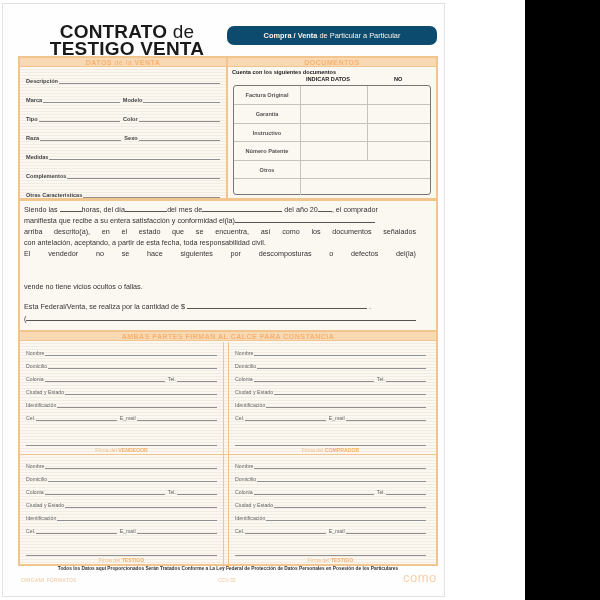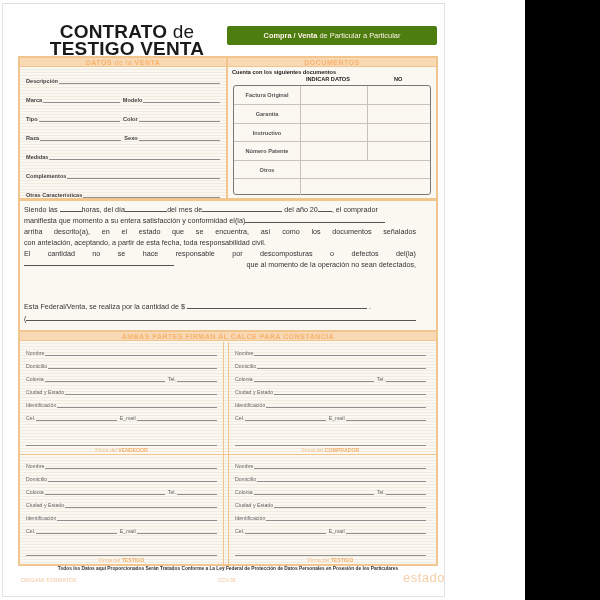--- a/index.html
+++ b/index.html
@@ -8,21 +8,21 @@
   #black-band { position: absolute; left: 525px; top: 0; width: 75px; height: 600px; background: #000000; }
   #paper { position: absolute; left: 2px; top: 3px; width: 443px; height: 594px; background: #fefefe; border: 1px solid #e3e3e3; border-top: 1px solid #ddd; }
   .abs { position: absolute; }
 
   
   #title { left: 44px; top: 19px; width: 160px; line-height: 17px; font-weight: bold; color: #1a1a1a; text-align: center; }
   #title .l1 { font-size: 19px; letter-spacing: 0.2px; }
   #title .l1 .thin { font-weight: normal; }
   #title .l2 { font-size: 19px; letter-spacing: 0.2px; }
 
-  #subtitle-bar { left: 224px; top: 22px; width: 210px; height: 19px; background: #4d7c0f; border-radius: 2px; color: #fff4e8; font-size: 7.4px; font-weight: bold; text-align: center; line-height: 19px; }
+  #subtitle-bar { left: 224px; top: 22px; width: 210px; height: 19px; background: #0c4a6e; border-radius: 7px; color: #fff4e8; font-size: 7.4px; font-weight: bold; text-align: center; line-height: 19px; }
   #subtitle-bar .thin { font-weight: normal; }
 
   
   .box { position: absolute; border: 2px solid #f2c48e; background: #fbf7f1; }
   .box-head { height: 9px; background: #f9d9b3; color: #f5b26e; font-size: 7px; font-weight: bold; text-align: center; line-height: 9px; letter-spacing: 0.5px; border-bottom: 1px solid #f2c48e; }
   .box-head .thin { font-weight: normal; }
 
   .ruled { background-image: repeating-linear-gradient(to bottom, #fbf7f1 0px, #fbf7f1 2px, #f1ebe2 2px, #f1ebe2 3px); }
 
   
@@ -149,28 +149,26 @@
           <div class="c1"></div>
         </div>
       </div>
     </div>
 
     <div id="contract" class="abs ruled">
       <div class="ctext" style="top:3px">
         <span>Siendo las </span><span class="blank" style="width:22px"></span><span>horas, del día</span><span class="blank" style="width:42px"></span><span>del mes de</span><span class="blank" style="width:80px"></span> <span>del año 20</span><span class="blank" style="width:14px"></span><span>, el comprador</span>
       </div>
       <div class="ctext" style="top:14px">
-        <span>manifiesta que momento a su entera satisfacción y conformidad el(la)</span><span class="blank" style="width:140px"></span>
+        <span>manifiesta que recibe a su entera satisfacción y conformidad el(la)</span><span class="blank" style="width:140px"></span>
       </div>
       <div class="ctext" style="top:36px">con antelación, aceptando, a partir de esta fecha, toda responsabilidad civil.</div>
       <div class="ctext just" style="top:25px">arriba descrito(a), en el estado que se encuentra, así como los documentos señalados</div>
-      <div class="ctext just" style="top:47px">El cantidad no se hace responsable por descomposturas o defectos del(la)</div>
-      <div class="ctext" style="top:58px;text-align:right">
-        <span class="blank" style="width:150px;float:left"></span><span>que al momento de la operación no sean detectados,</span>
-      </div>
+      <div class="ctext just" style="top:47px">El vendedor no se hace siguientes por descomposturas o defectos del(la)</div>
+      <div class="ctext" style="top:80px">vende no tiene vicios ocultos o fallas.</div>
       <div class="ctext" style="top:100px">
         <span>Esta Federal/Venta, se realiza por la cantidad de $</span> <span class="blank" style="width:180px"></span> <span>.</span>
       </div>
       <div class="ctext" style="top:112px">
         <span>(</span><span class="blank" style="width:398px"></span><span>).</span>
       </div>
     </div>
 
     <div id="firmas" class="box">
       <div class="box-head">AMBAS PARTES FIRMAN AL CALCE PARA CONSTANCIA</div>
@@ -306,15 +304,15 @@
             <span class="line"></span>
           </div>
         <div class="sig-line" style="top:100px"></div>
         <div class="sig-label" style="top:102px"><span>Firma del </span><b>TESTIGO</b></div>
       </div>
     </div>
 
     <div id="legal" class="abs">Todos los Datos aquí Proporcionados Serán Tratados Conforme a La Ley Federal de Protección de Datos Personales en Posesión de los Particulares</div>
     <div id="brand-left" class="abs">ORIGAMI FORMATOS</div>
     <div id="code" class="abs">CCV-35</div>
-    <div id="brand-right" class="abs">estado</div>
+    <div id="brand-right" class="abs">como</div>
   </div>
 </div>
 
 </body></html>

